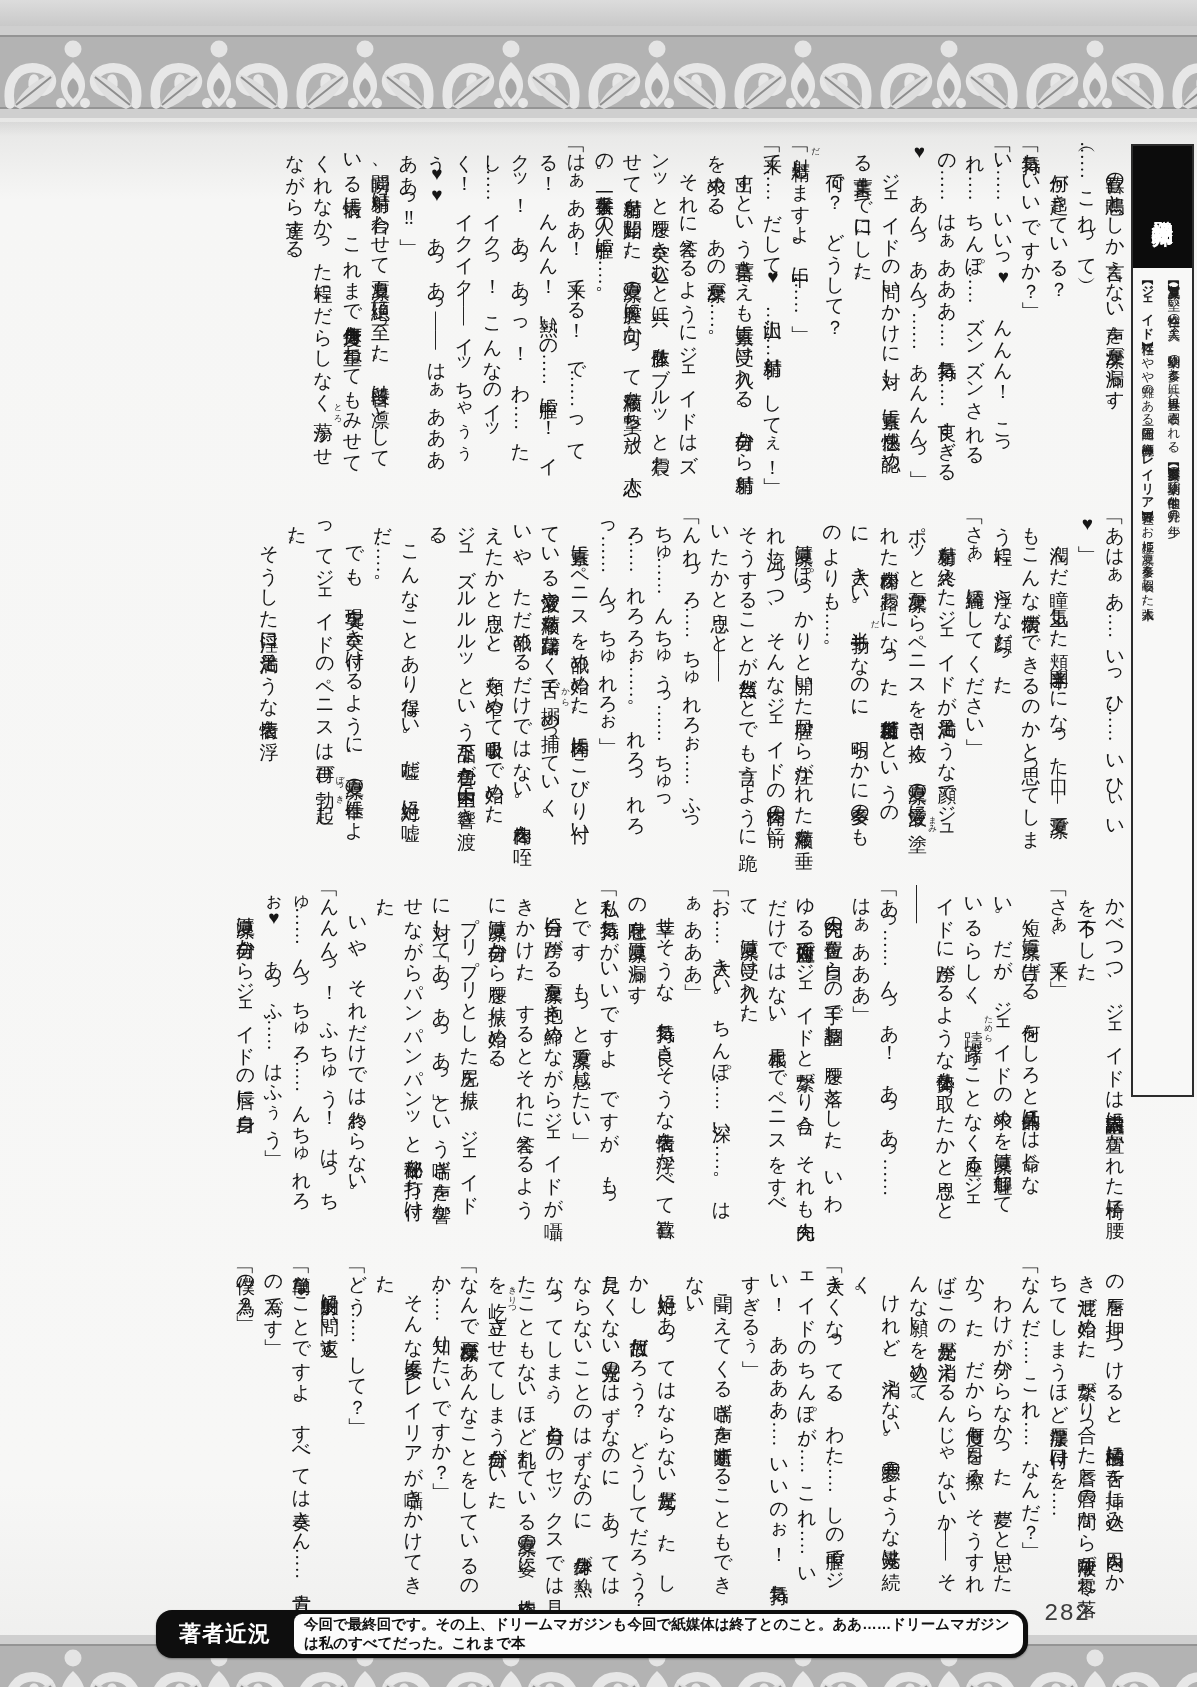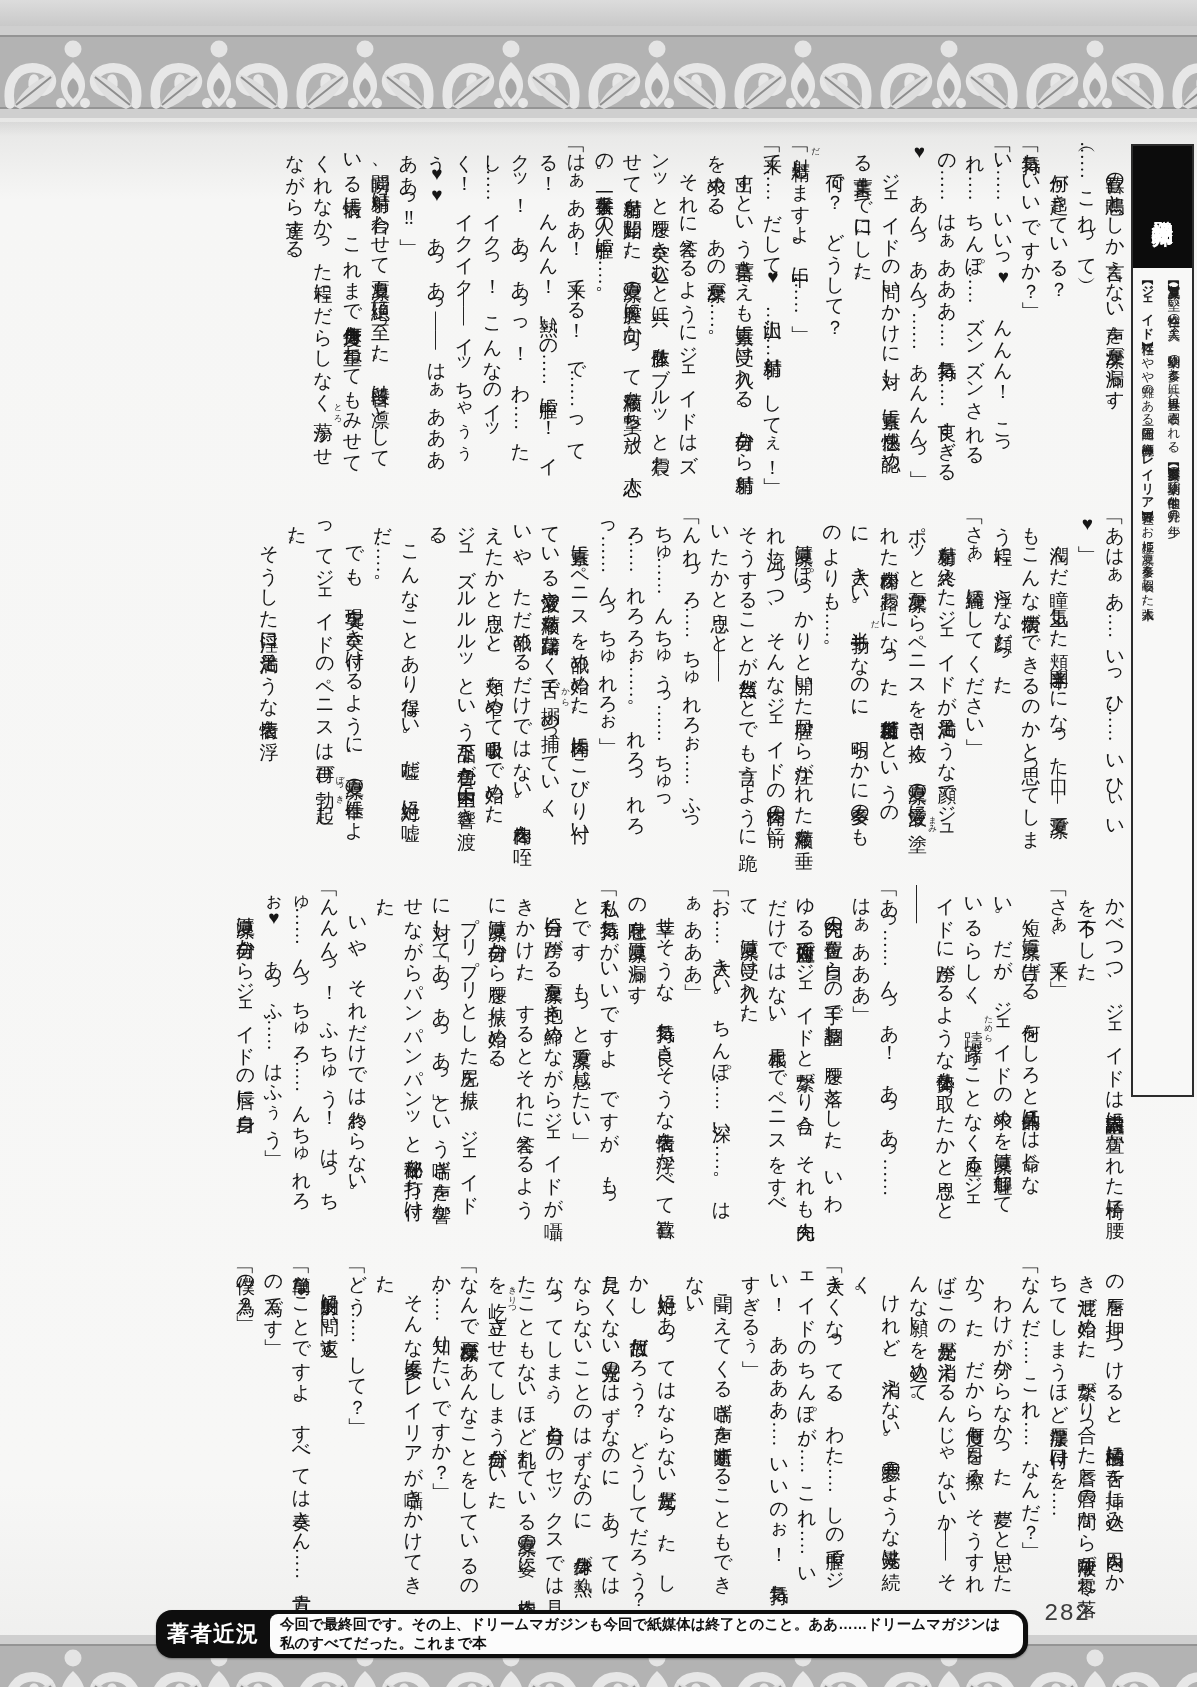--- a/index.html
+++ b/index.html
@@ -31,21 +31,21 @@
   .band{position:absolute;left:141px;width:988px;height:332px;
     writing-mode:vertical-rl;text-orientation:mixed;
     font-size:19px;line-height:28px;color:#161616;}
   .band p{margin:0;padding:0;}
   #band1{top:141px;} #band2{top:513px;} #band3{top:885px;} #band4{top:1262px;height:336px;}
   ruby rt{font-size:8.5px;color:#222;letter-spacing:0;}
   
   .footer{position:absolute;left:156px;top:1610px;width:872px;height:48px;z-index:6;
     background:#0e0e0e;border-radius:16px;display:flex;align-items:stretch;
     box-shadow:0 1px 2px rgba(0,0,0,.35);}
-  .footer-label{width:114px;display:flex;align-items:center;justify-content:center;
+  .footer-label{width:138px;display:flex;align-items:center;justify-content:center;
     color:#ffffff;font-family:"Liberation Sans","DejaVu Sans",sans-serif;
     font-weight:bold;font-size:22px;letter-spacing:1px;}
   .footer-note{flex:1;margin:4px 5px 4px 0;background:#fcfcfc;border-radius:8px 12px 12px 8px;
     display:flex;flex-direction:column;justify-content:center;padding:1px 10px;
     font-family:"Liberation Sans","DejaVu Sans",sans-serif;font-weight:bold;
     font-size:14.5px;line-height:19px;color:#101010;}
   
   .page-num{position:absolute;left:1044px;top:1600px;z-index:7;
     font-family:Liberation Mono, monospace;
     font-size:24px;color:#3d3d3d;letter-spacing:1px;}

